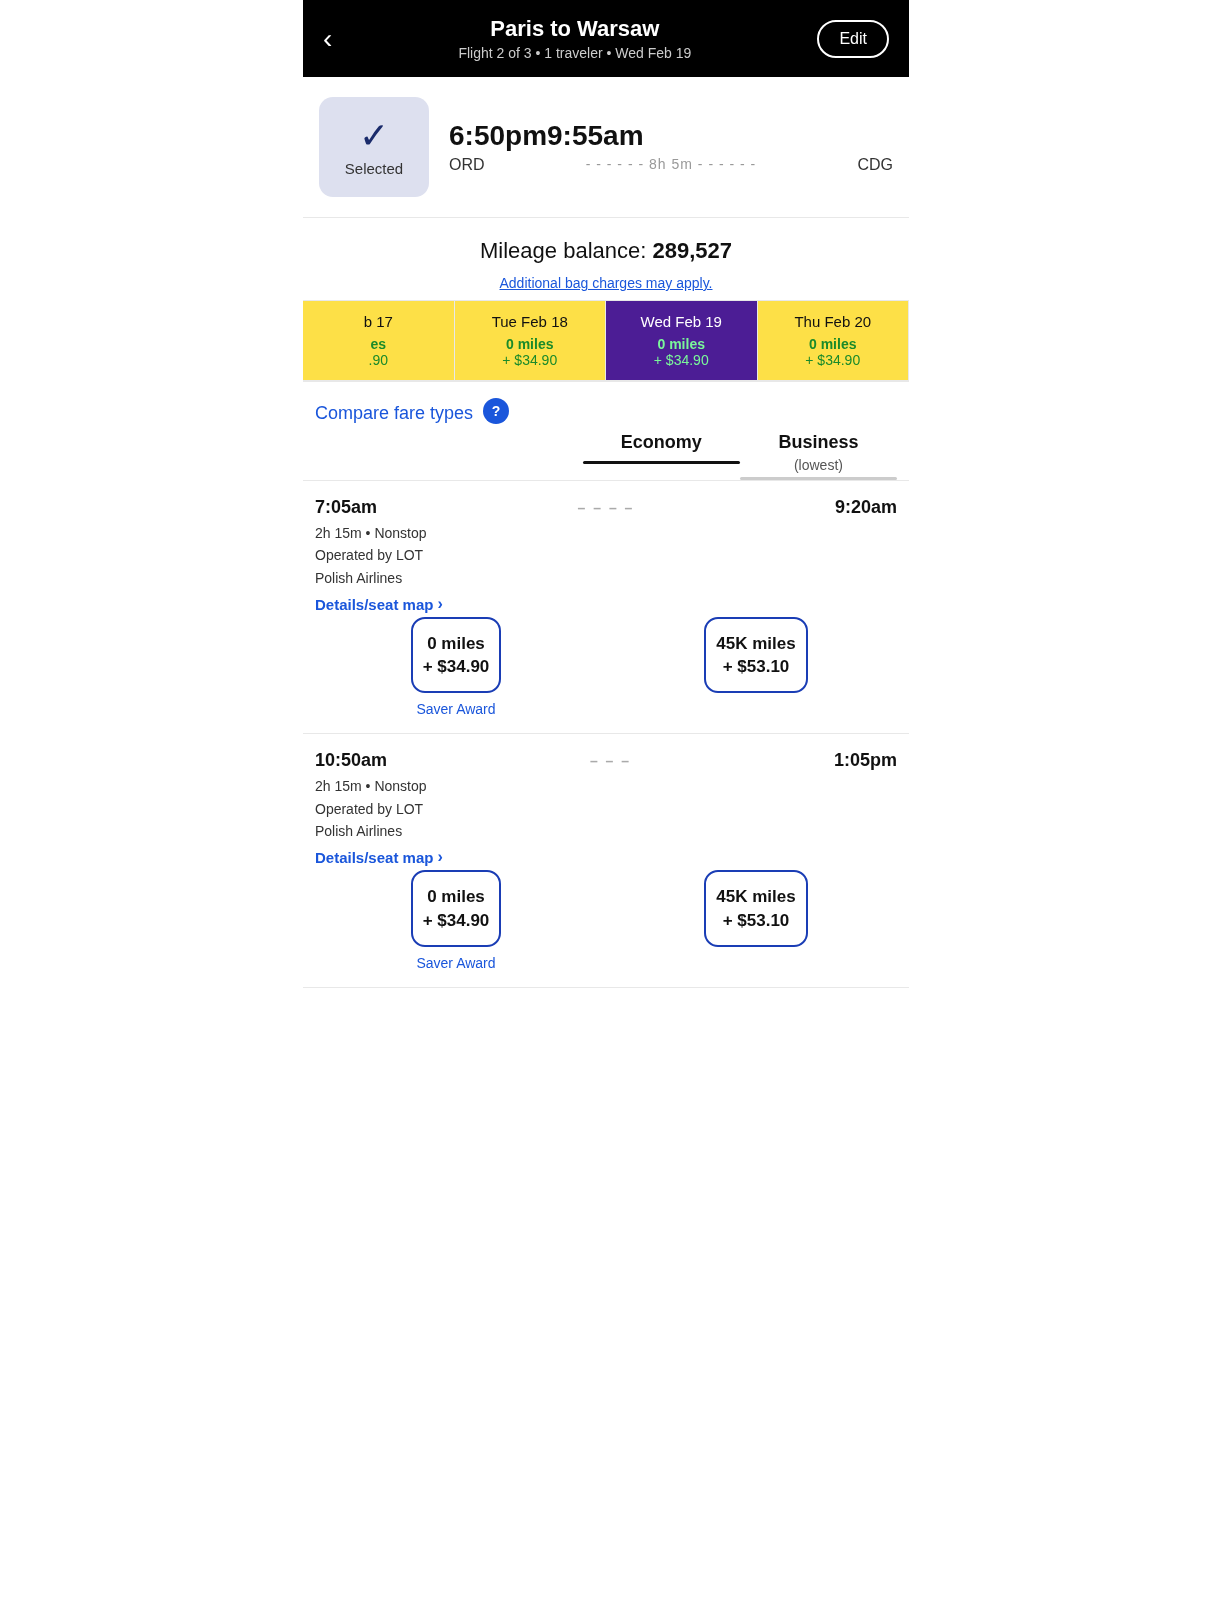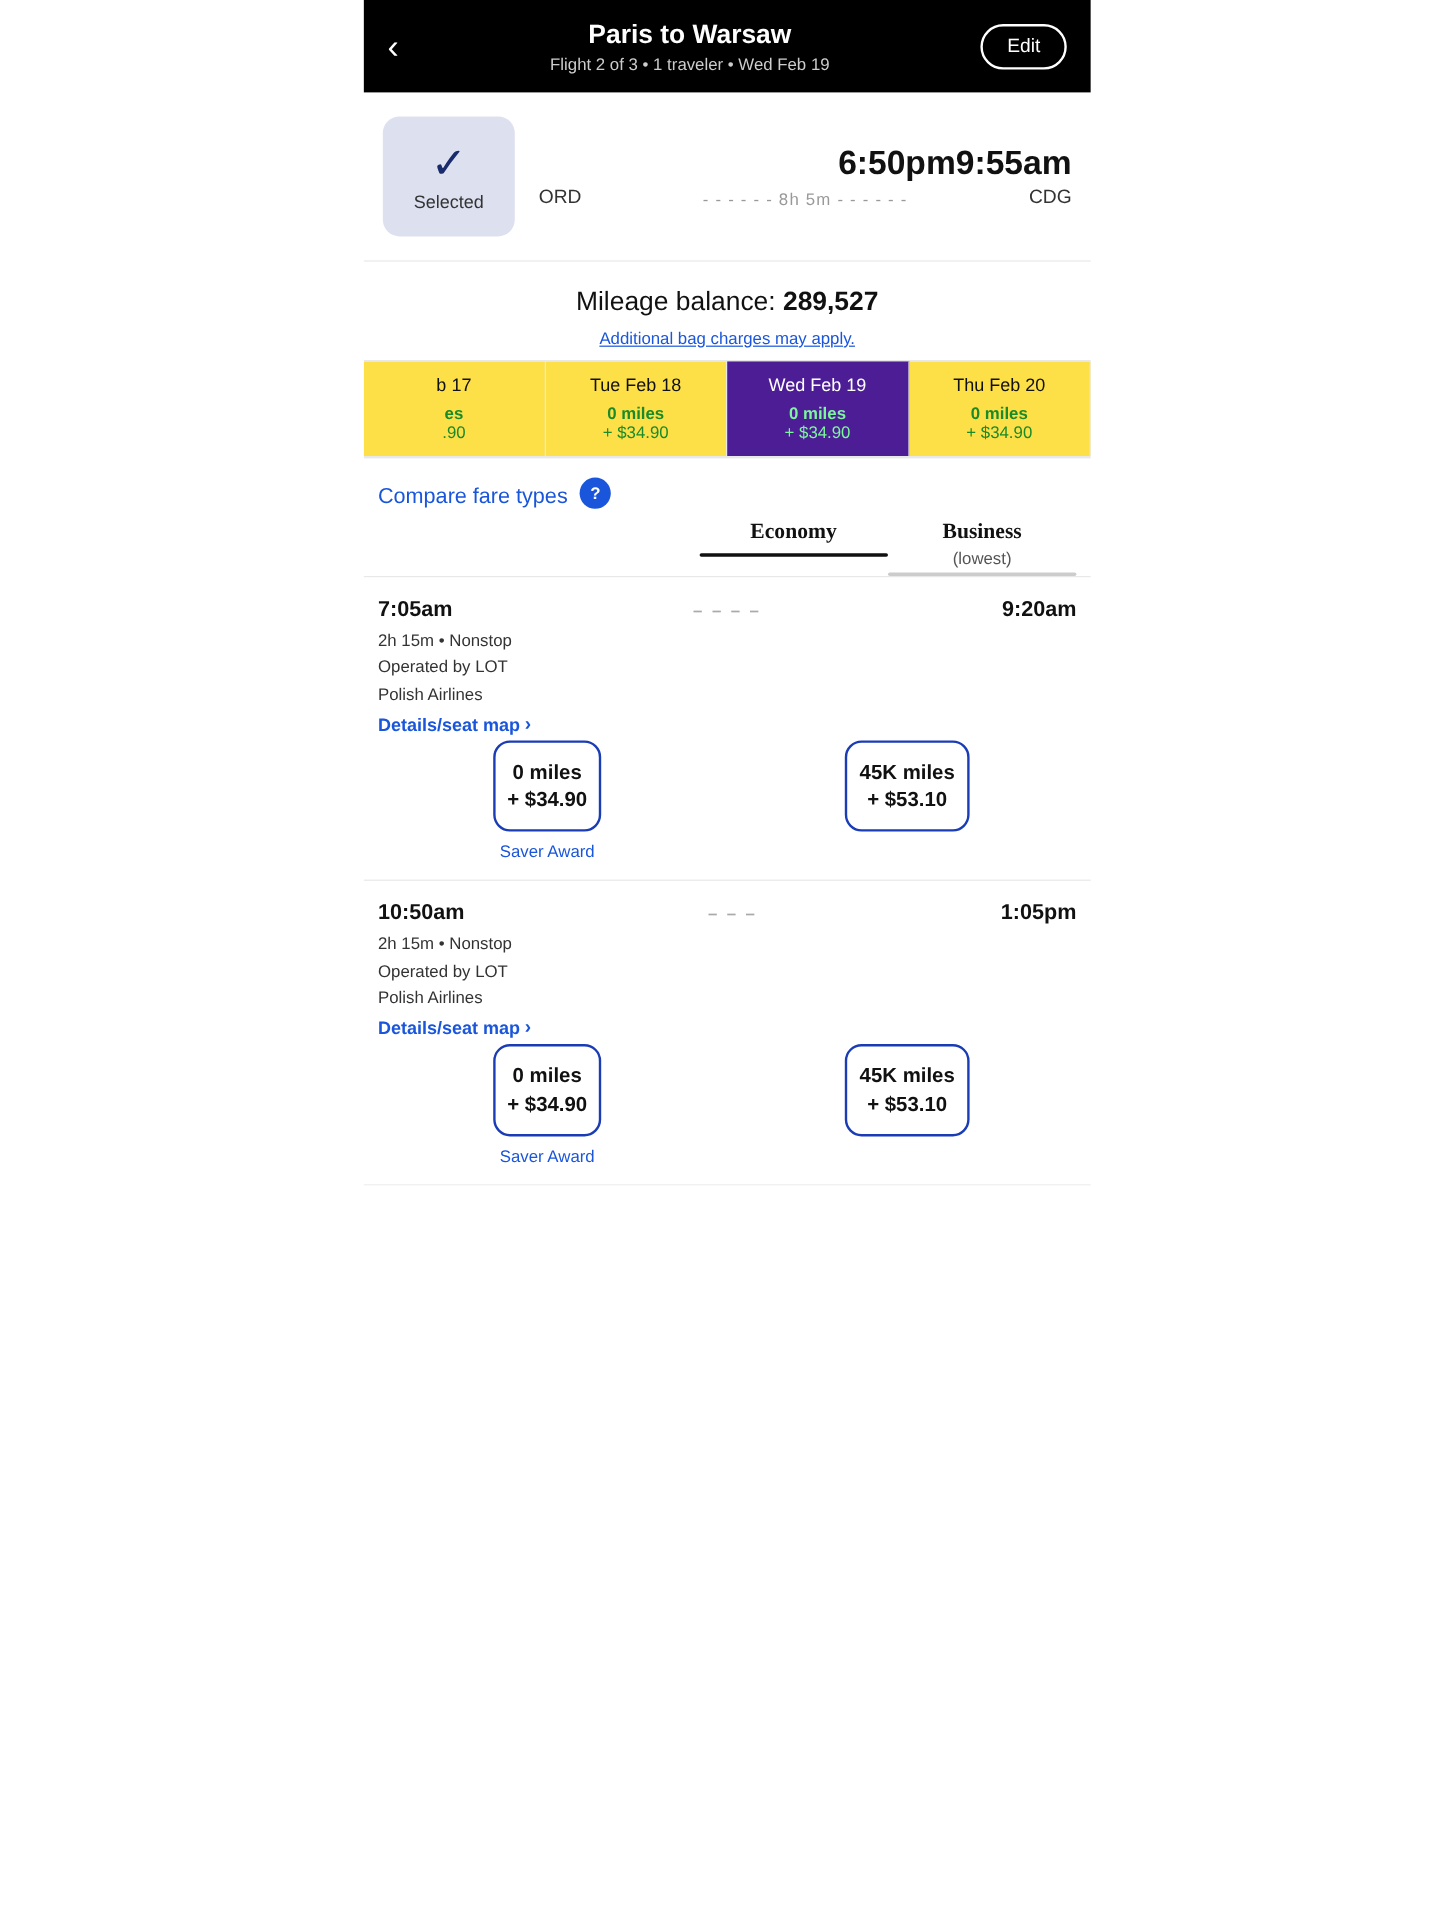--- a/index.html
+++ b/index.html
@@ -82,33 +82,32 @@
       font-size: 15px;
       color: #333;
       margin-top: 6px;
       font-weight: 400;
     }
     .flight-times {
       flex: 1;
     }
     .times-row {
       display: flex;
-      justify-content: flex-end;
+      justify-content: flex-start;
       align-items: baseline;
       margin-bottom: 4px;
-      margin-left: 23px;
     }
     .depart-time, .arrive-time {
       font-size: 28px;
       font-weight: 700;
       color: #111;
     }
     .route-row {
       display: flex;
-      align-items: flex-end;
+      align-items: flex-start;
       justify-content: space-between;
       color: #444;
       font-size: 15px;
       gap: 16px;
     }
     .airport-code {
       font-size: 16px;
       font-weight: 500;
       color: #333;
     }
@@ -242,21 +241,20 @@
     }
     .col-business {
       flex: 1;
       text-align: center;
     }
     .col-header-label {
       font-size: 18px;
       font-weight: 700;
       color: #111;
       padding-bottom: 4px;
-      font-family: Liberation Serif, serif;
     }
     .col-header-sub {
       font-size: 14px;
       color: #555;
     }
     .col-header-underline {
       height: 3px;
       background: #111;
       margin-top: 4px;
       border-radius: 2px;

